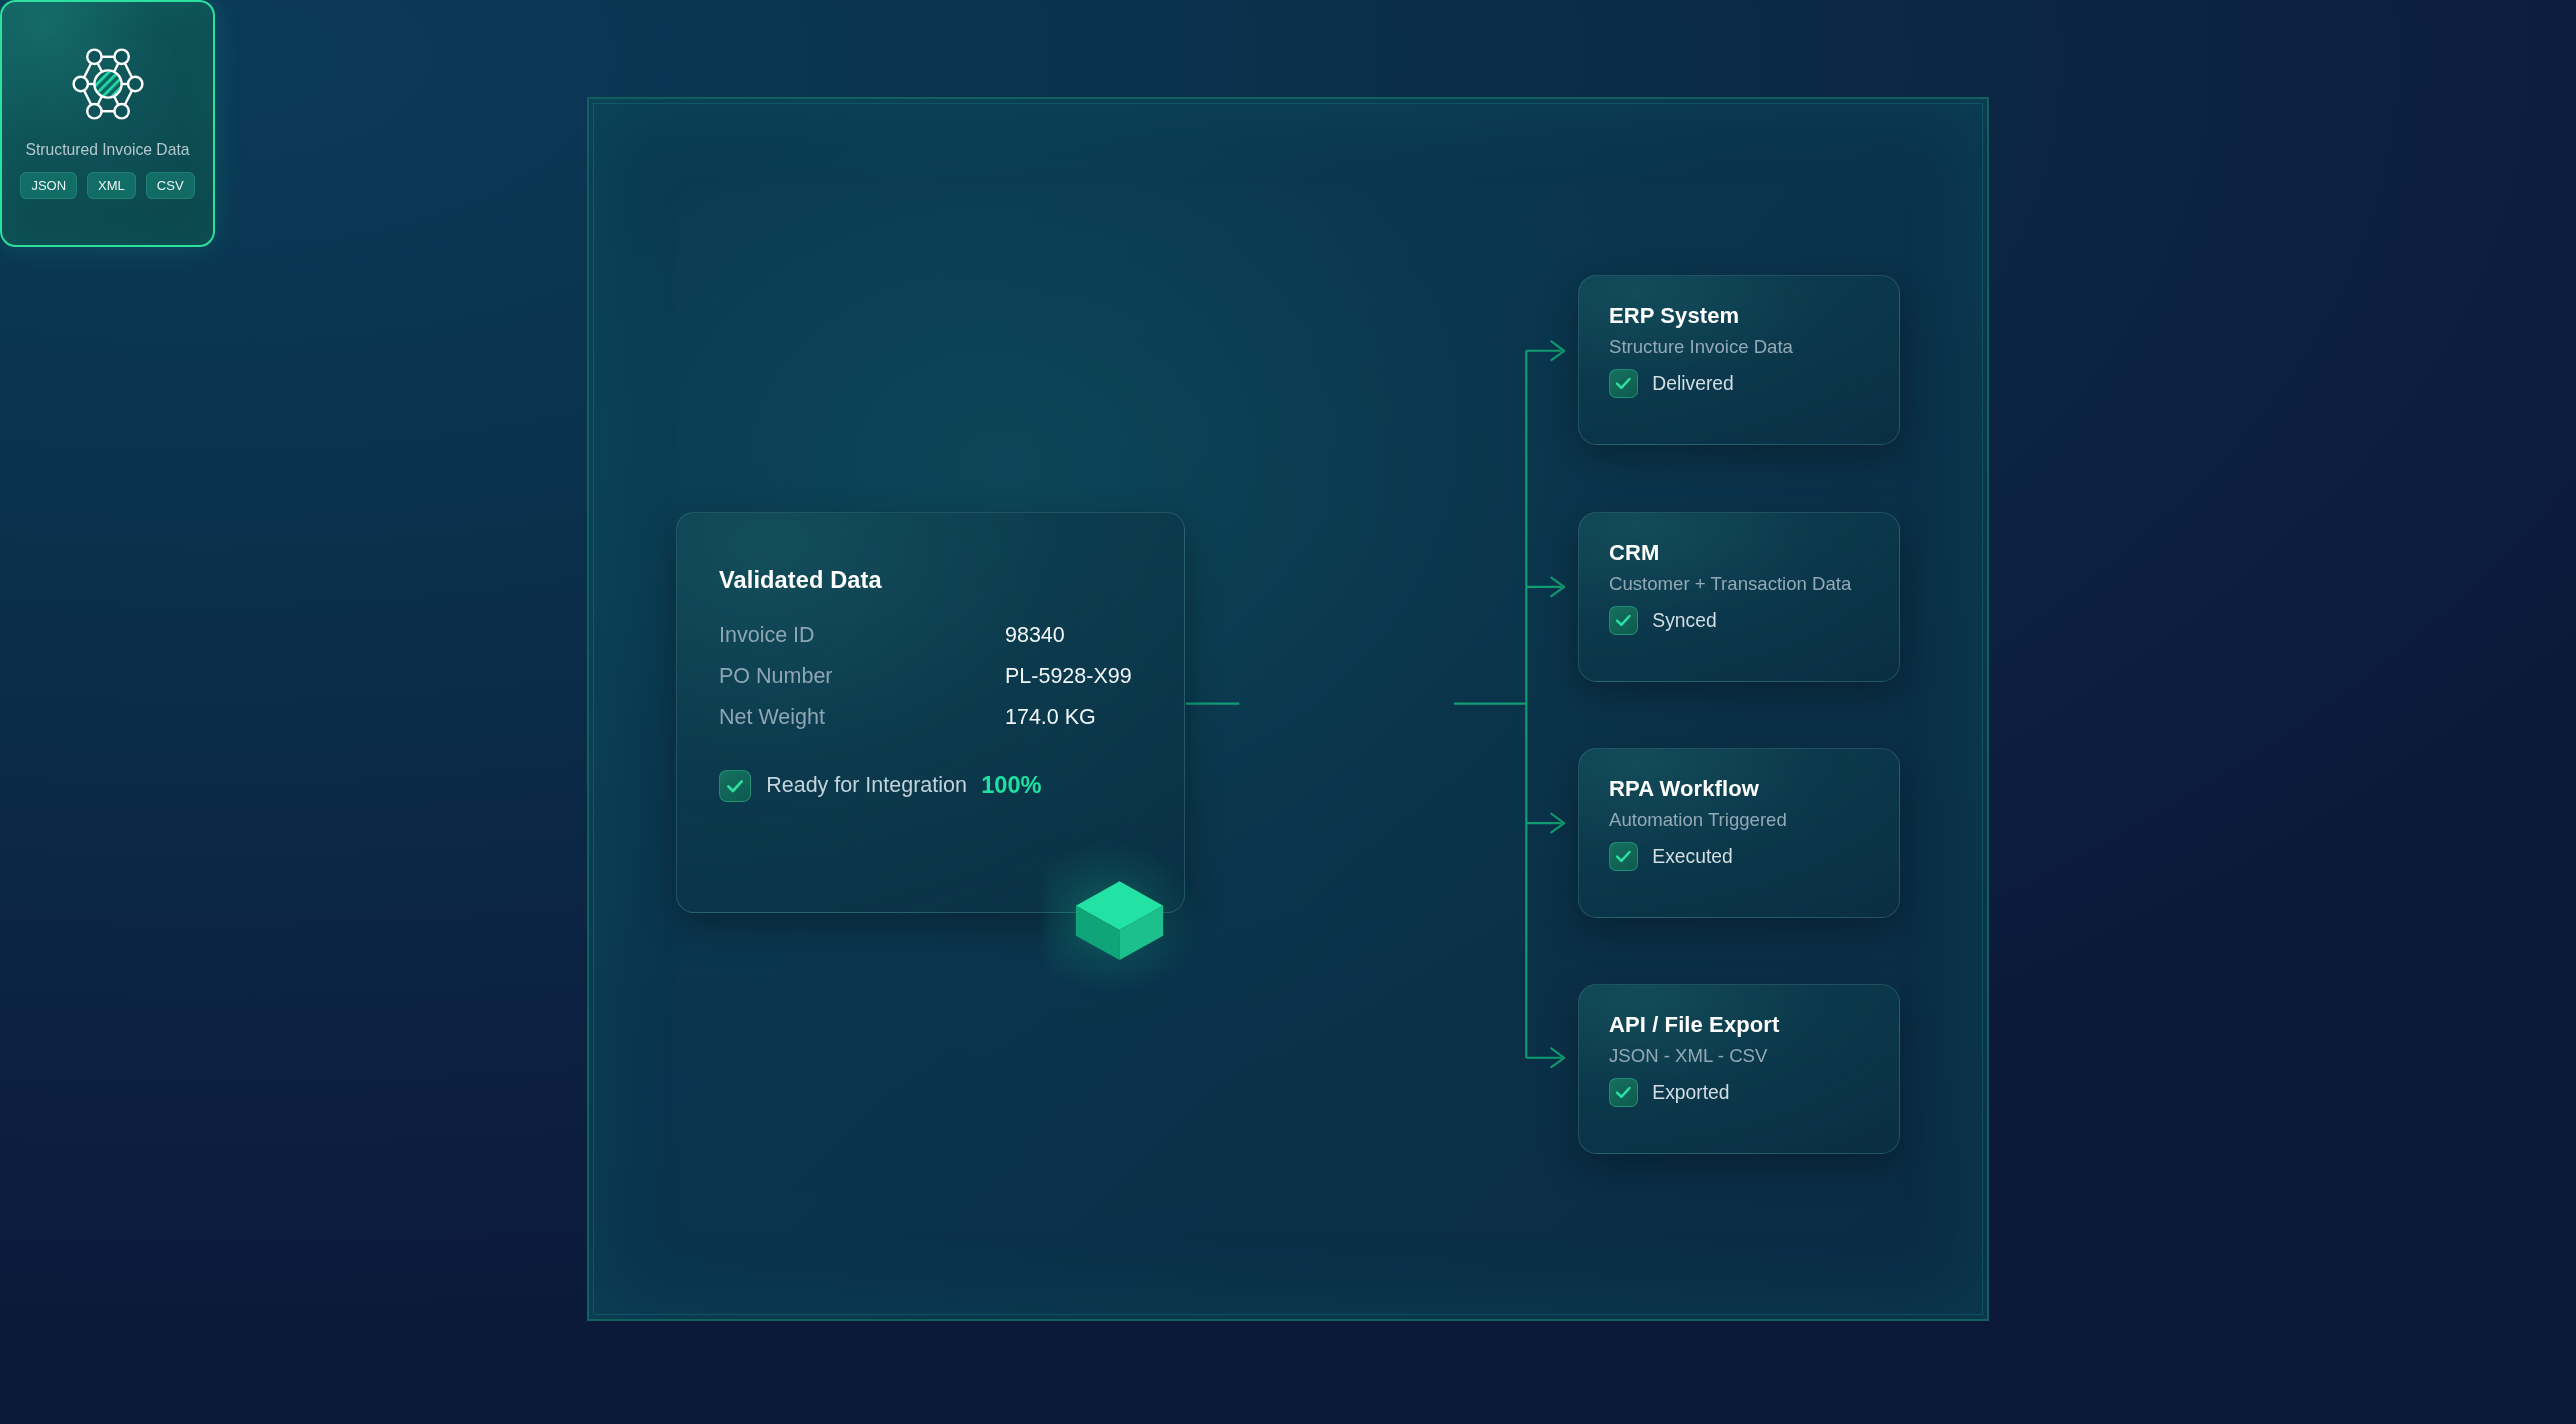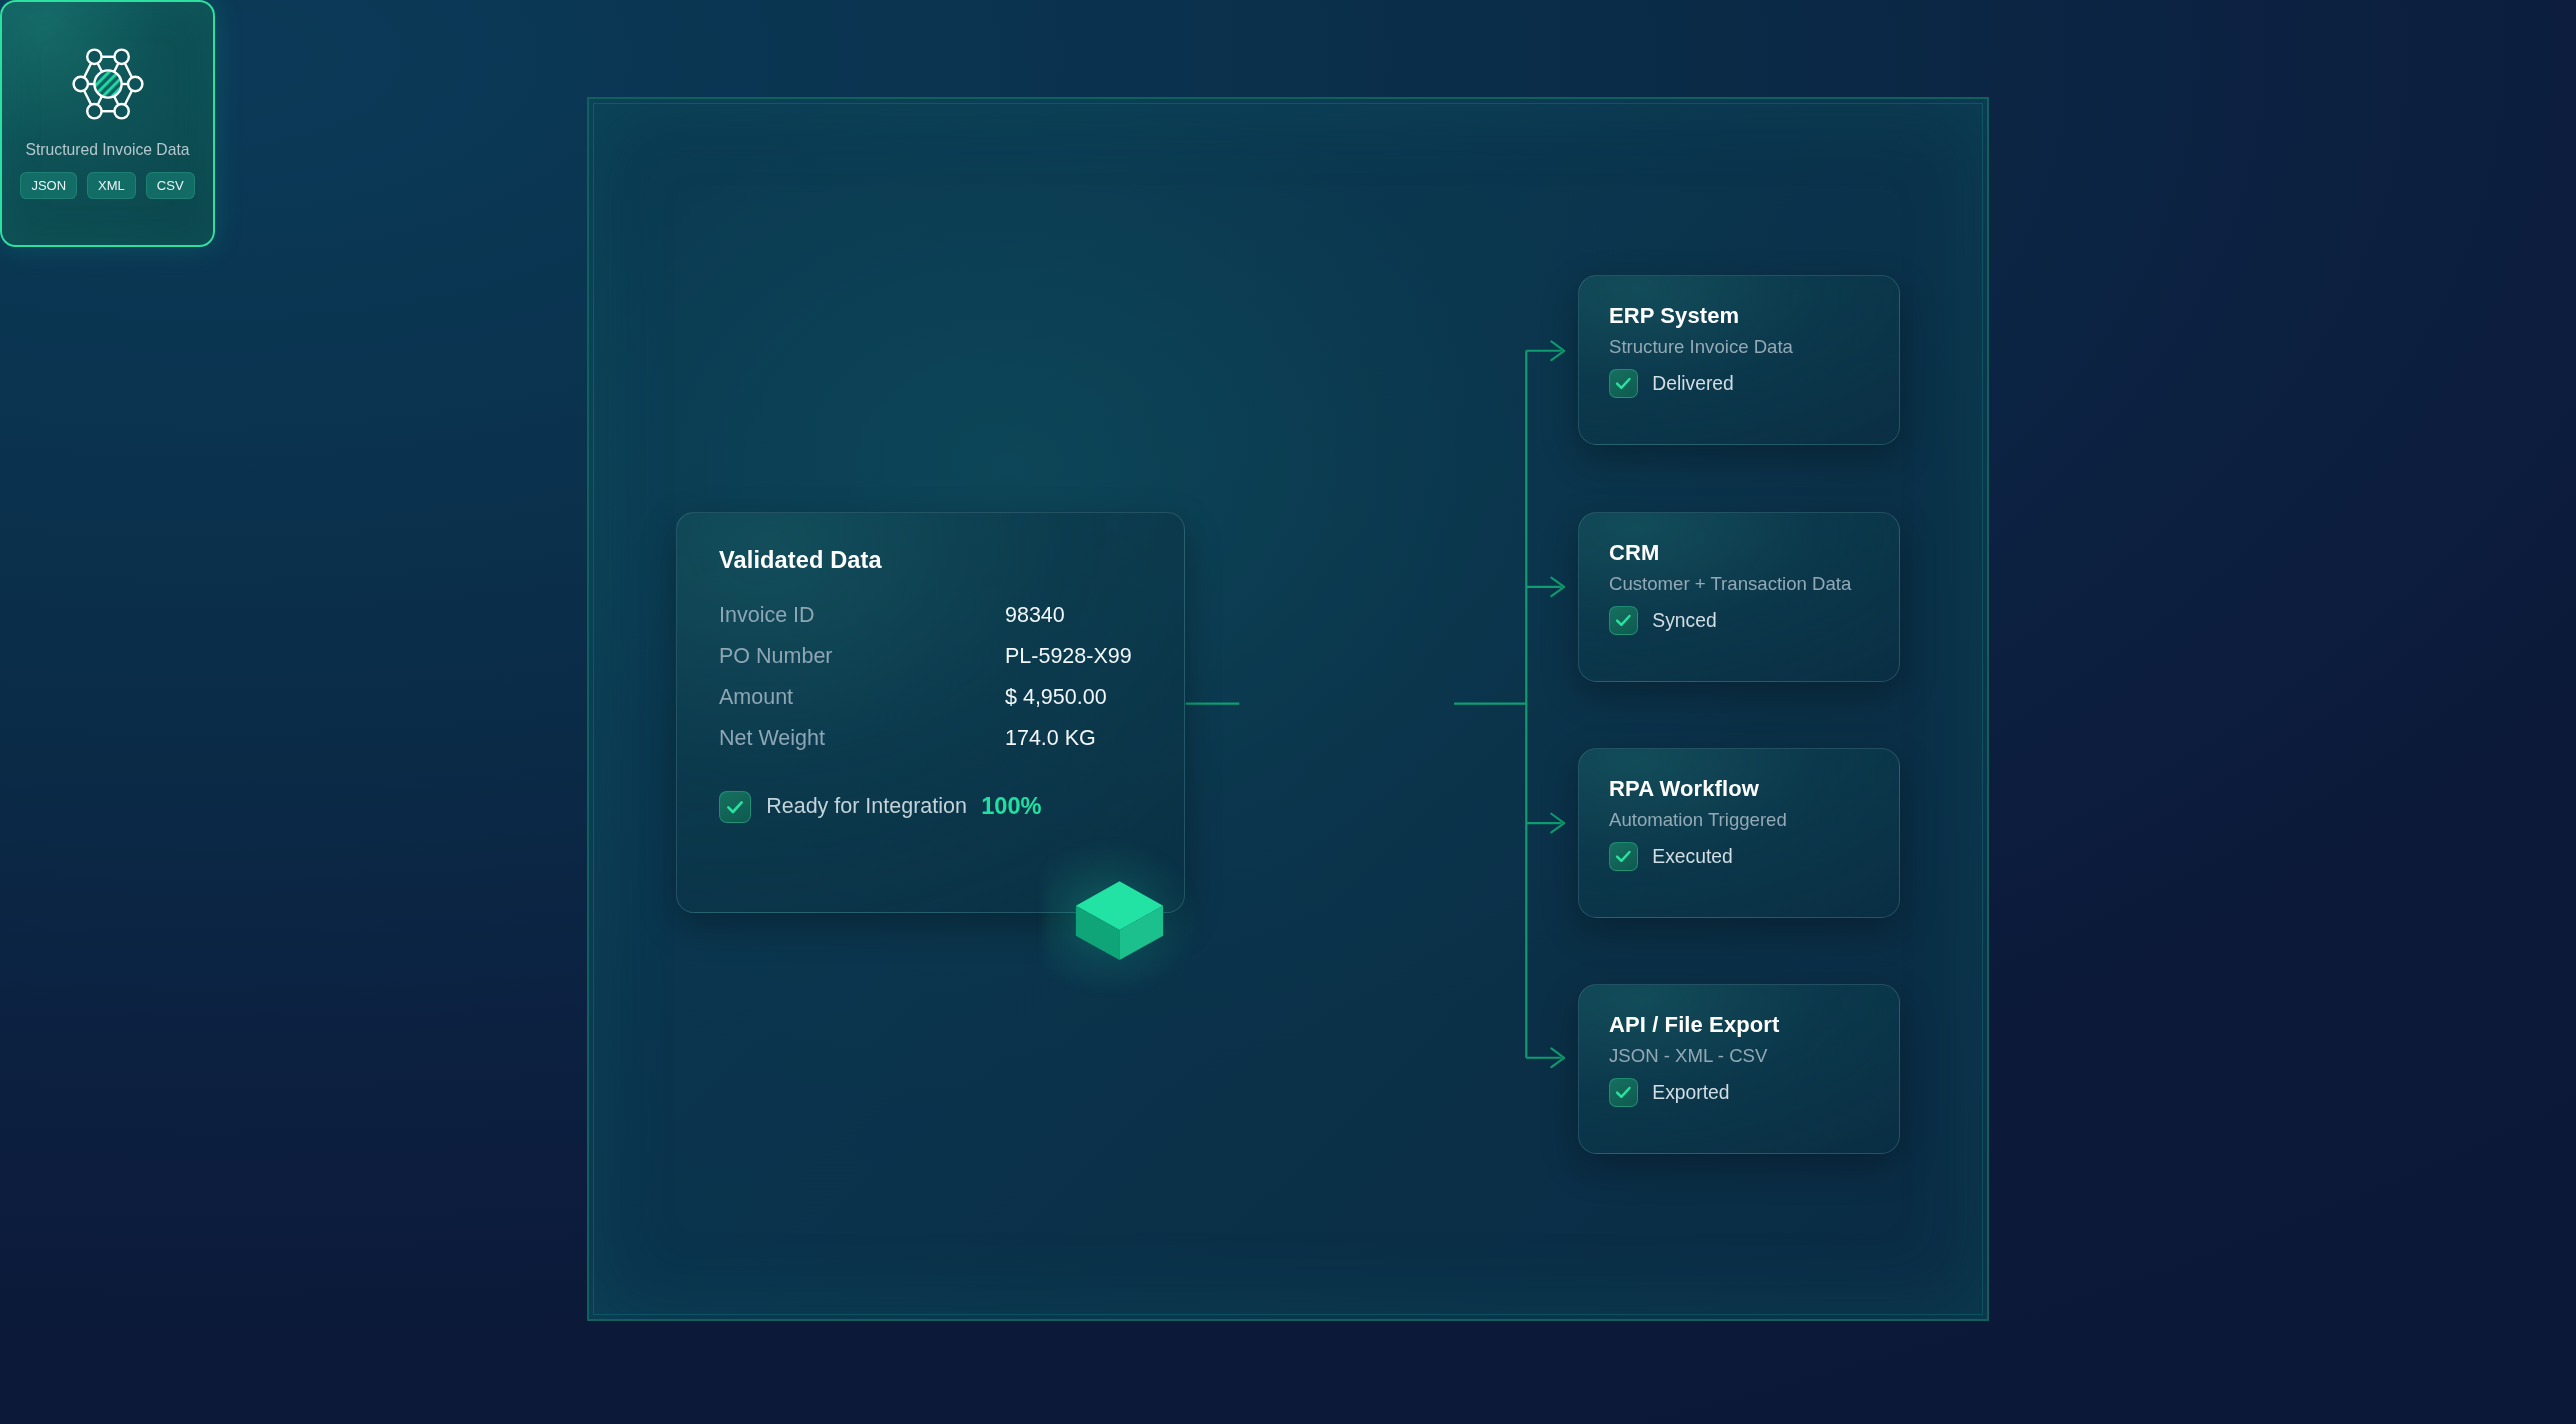--- a/index.html
+++ b/index.html
@@ -37,21 +37,21 @@
       radial-gradient(120% 120% at 18% 8%, rgba(29,105,110,0.42) 0%, rgba(14,66,84,0.30) 48%, rgba(10,48,70,0.10) 100%),
       linear-gradient(160deg, rgba(12,58,76,0.80) 0%, rgba(10,46,66,0.72) 100%);
     border:0.7px solid rgba(125,190,200,0.22);
     box-shadow: 0 13px 36px rgba(0,0,0,0.28);
   }
 
   
   #validated-card {
     left:676px; top:512px;
     width:509px; height:401px;
-    padding:34px 42px 0 42px;
+    padding:54px 42px 0 42px;
     border-radius:18px;
   }
   #validated-title {
     color:#ffffff; font-size:23.6px; font-weight:bold;
     letter-spacing:0.1px;
   }
   .kv-list { margin-top:29px; }
   .kv-row {
     display:flex; align-items:flex-start;
     height:41px;
@@ -182,24 +182,20 @@
   <div id="validated-title">Validated Data</div>
 
   <div class="kv-list">
     <div class="kv-row">
       <div class="kv-key">Invoice ID</div>
       <div class="kv-val">98340</div>
     </div>
     <div class="kv-row">
       <div class="kv-key">PO Number</div>
       <div class="kv-val">PL-5928-X99</div>
-    </div>
-    <div class="kv-row">
-      <div class="kv-key">Amount</div>
-      <div class="kv-val">$ 4,950.00</div>
     </div>
     <div class="kv-row">
       <div class="kv-key">Net Weight</div>
       <div class="kv-val">174.0 KG</div>
     </div>
   </div>
 
   <div class="ready-row">
     <span class="check-box">
       <svg viewBox="0 0 24 24">

